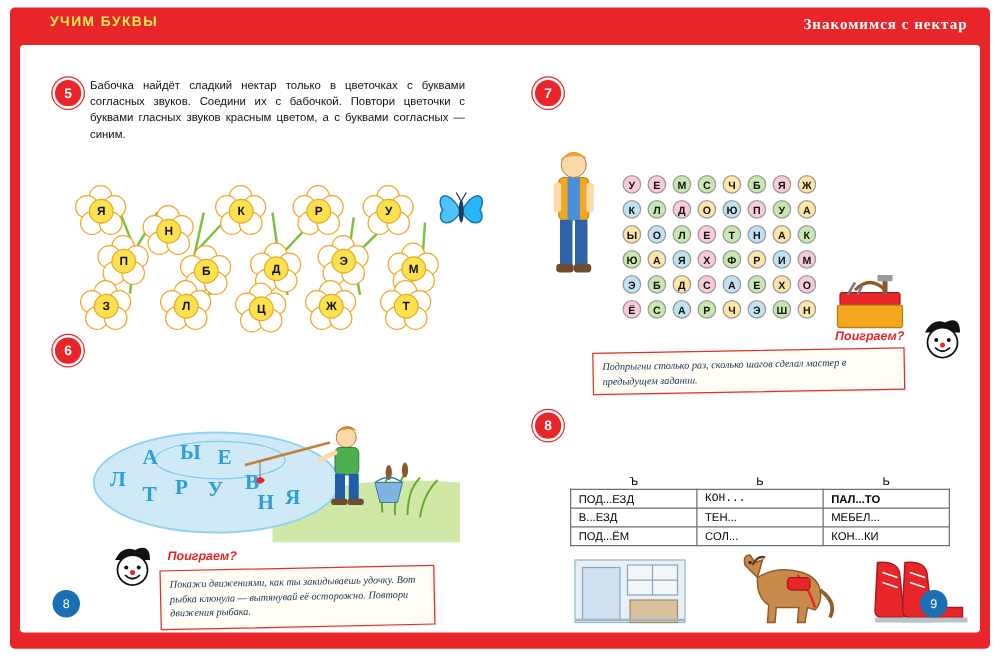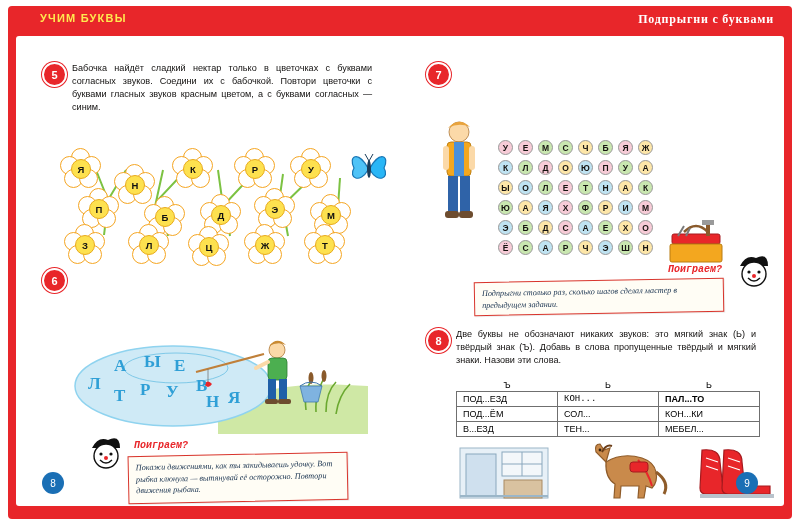--- a/index.html
+++ b/index.html
@@ -133,21 +133,21 @@
     font-style: italic;
     font-size: 8.2px;
     line-height: 11.5px;
     color: #18324f;
     padding: 5px 7px;
     box-sizing: border-box;
   }
   .playlabel {
     position: absolute;
     color: #e8262a;
-    font-family: Liberation Mono, monospace;
+    font-family: Liberation Sans, sans-serif;
     font-style: italic;
     font-weight: bold;
     font-size: 10px;
   }
   
   .wtable {
     position: absolute;
     border-collapse: collapse;
     font-size: 9px;
     font-family: "Liberation Sans", sans-serif;
@@ -172,21 +172,21 @@
   }
   .svgwrap { position: absolute; }
 </style>
 </head>
 <body>
 
 <div class="page">
   <div class="frame"></div>
 
   <div class="hdr-left">УЧИМ БУКВЫ</div>
-  <div class="hdr-right">Подпрыгни с буквами</div>
+  <div class="hdr-right">Знакомимся с нектар</div>
 
   <div class="inner">
 
     <div class="tasknum" style="left:26px; top:26px;">5</div>
     <div class="tasktext" style="left:56px; top:26px; width:300px;">Бабочка найдёт сладкий нектар только в цветочках с буквами согласных звуков. Соедини их с бабочкой. Повтори цветочки с буквами гласных звуков красным цветом, а с буквами согласных — синим.</div>
 
     <div class="svgwrap" style="left:52px; top:104px; width:330px; height:125px;">
       <svg width="330" height="125" viewBox="0 0 330 125">
         <path d="M28 30 L40 60 L58 30" stroke="#7cc242" stroke-width="2" fill="none"></path>
         <path d="M95 30 L88 62 L118 30" stroke="#7cc242" stroke-width="2" fill="none"></path>
@@ -489,43 +489,42 @@
         <circle cx="19" cy="20" r="1.6" fill="#111"></circle>
         <circle cx="29" cy="20" r="1.6" fill="#111"></circle>
         <path d="M18 26 q6 6 12 0" stroke="#111" stroke-width="1.4" fill="none"></path>
         <circle cx="24" cy="24" r="2" fill="#e8262a"></circle>
       </svg>
     </div>
     <div class="playlabel" style="left:652px; top:228px;">Поиграем?</div>
     <div class="note" style="left:458px; top:244px; width:250px; height:34px; transform: rotate(-1deg);">Подпрыгни столько раз, сколько шагов сделал мастер в предыдущем задании.</div>
 
     <div class="tasknum" style="left:410px; top:292px;">8</div>
-    <div class="tasktext" style="left:440px; top:292px; width:300px;">Две буквы не обозначают никаких звуков: это мягкий знак (Ь) и твёрдый знак (Ъ). Добавь в слова пропущенные твёрдый и мягкий знаки. Назови эти слова.</div>
 
     <table class="wtable" style="left:440px; top:342px;">
       <tbody>
           <tr>
         <th>Ъ</th>
         <th>Ь</th>
         <th>Ь</th>
       </tr>
       <tr>
         <td style="width:88px;">ПОД...ЕЗД</td>
         <td style="width:88px;font-family:Liberation Mono, monospace;">КОН...</td>
         <td style="width:88px;font-weight:bold;">ПАЛ...ТО</td>
       </tr>
       <tr>
+        <td>В...ЕЗД</td>
+        <td>ТЕН...</td>
+        <td>МЕБЕЛ...</td>
+      </tr>
+      <tr>
         <td>ПОД...ЁМ</td>
         <td>СОЛ...</td>
         <td>КОН...КИ</td>
-      </tr>
-      <tr>
-        <td>В...ЕЗД</td>
-        <td>ТЕН...</td>
-        <td>МЕБЕЛ...</td>
       </tr>
     </tbody>
       </table>
 
     <div class="svgwrap" style="left:442px; top:408px;">
       <svg width="92" height="56" viewBox="0 0 92 56">
         <rect x="2" y="4" width="88" height="50" fill="#e7f0f7" stroke="#9bb6c8" stroke-width="1"></rect>
         <rect x="8" y="10" width="30" height="42" fill="#cfe0ee" stroke="#8aa7bd"></rect>
         <rect x="44" y="8" width="40" height="24" fill="#f3f7fa" stroke="#8aa7bd"></rect>
         <path d="M44 20 L84 20 M64 8 L64 32" stroke="#8aa7bd"></path>

